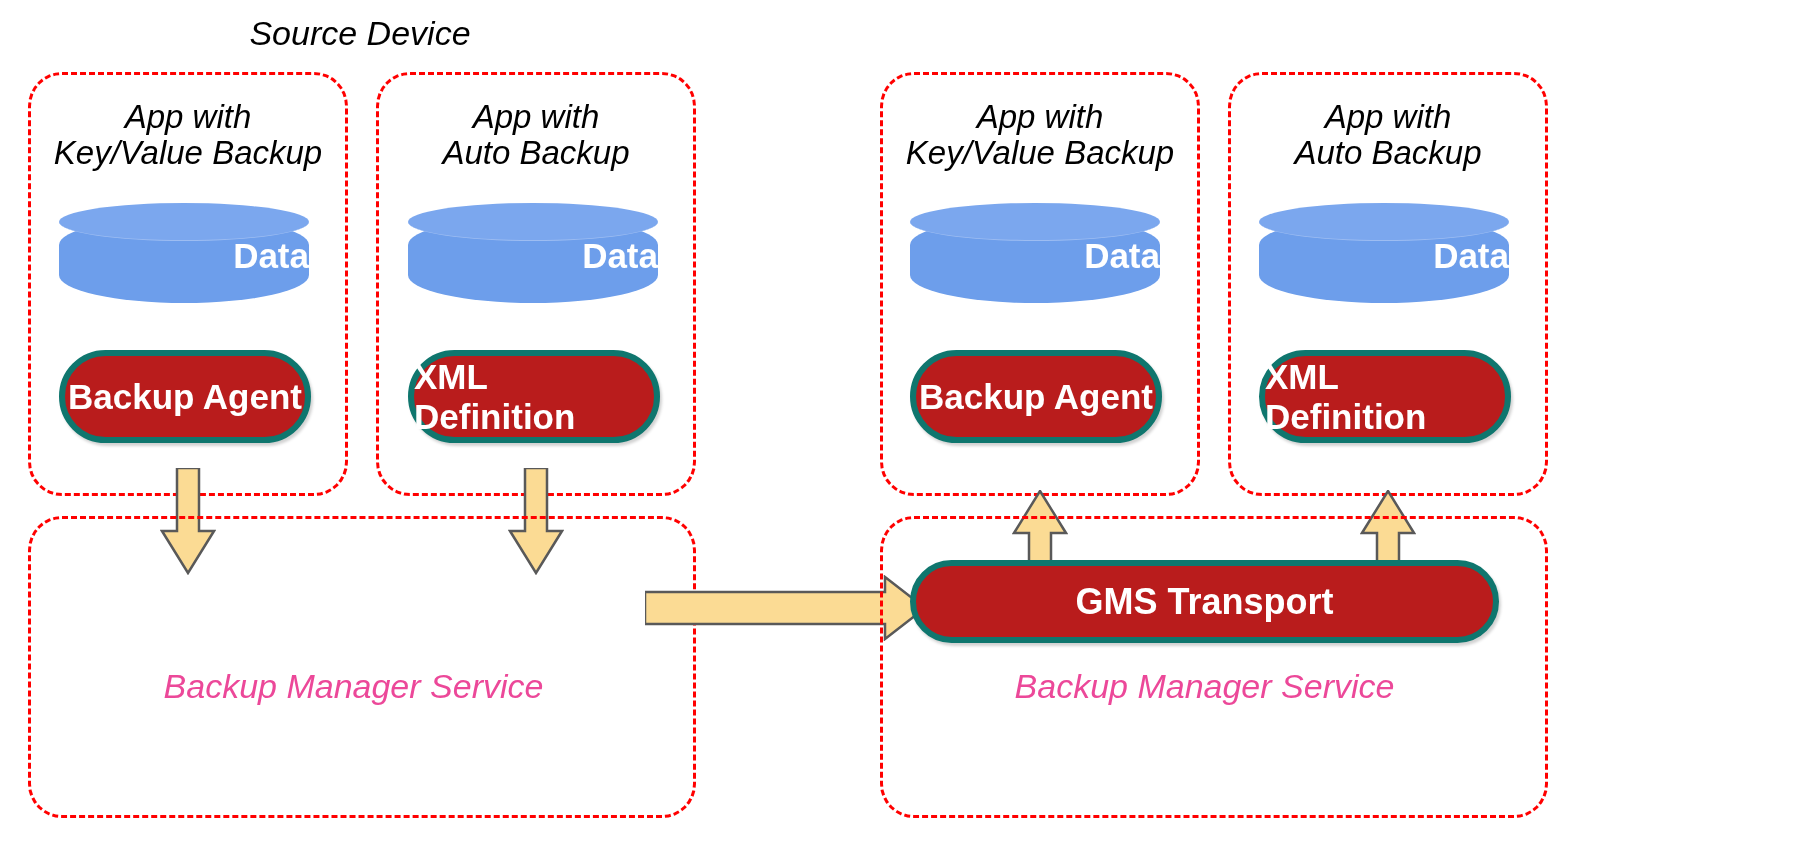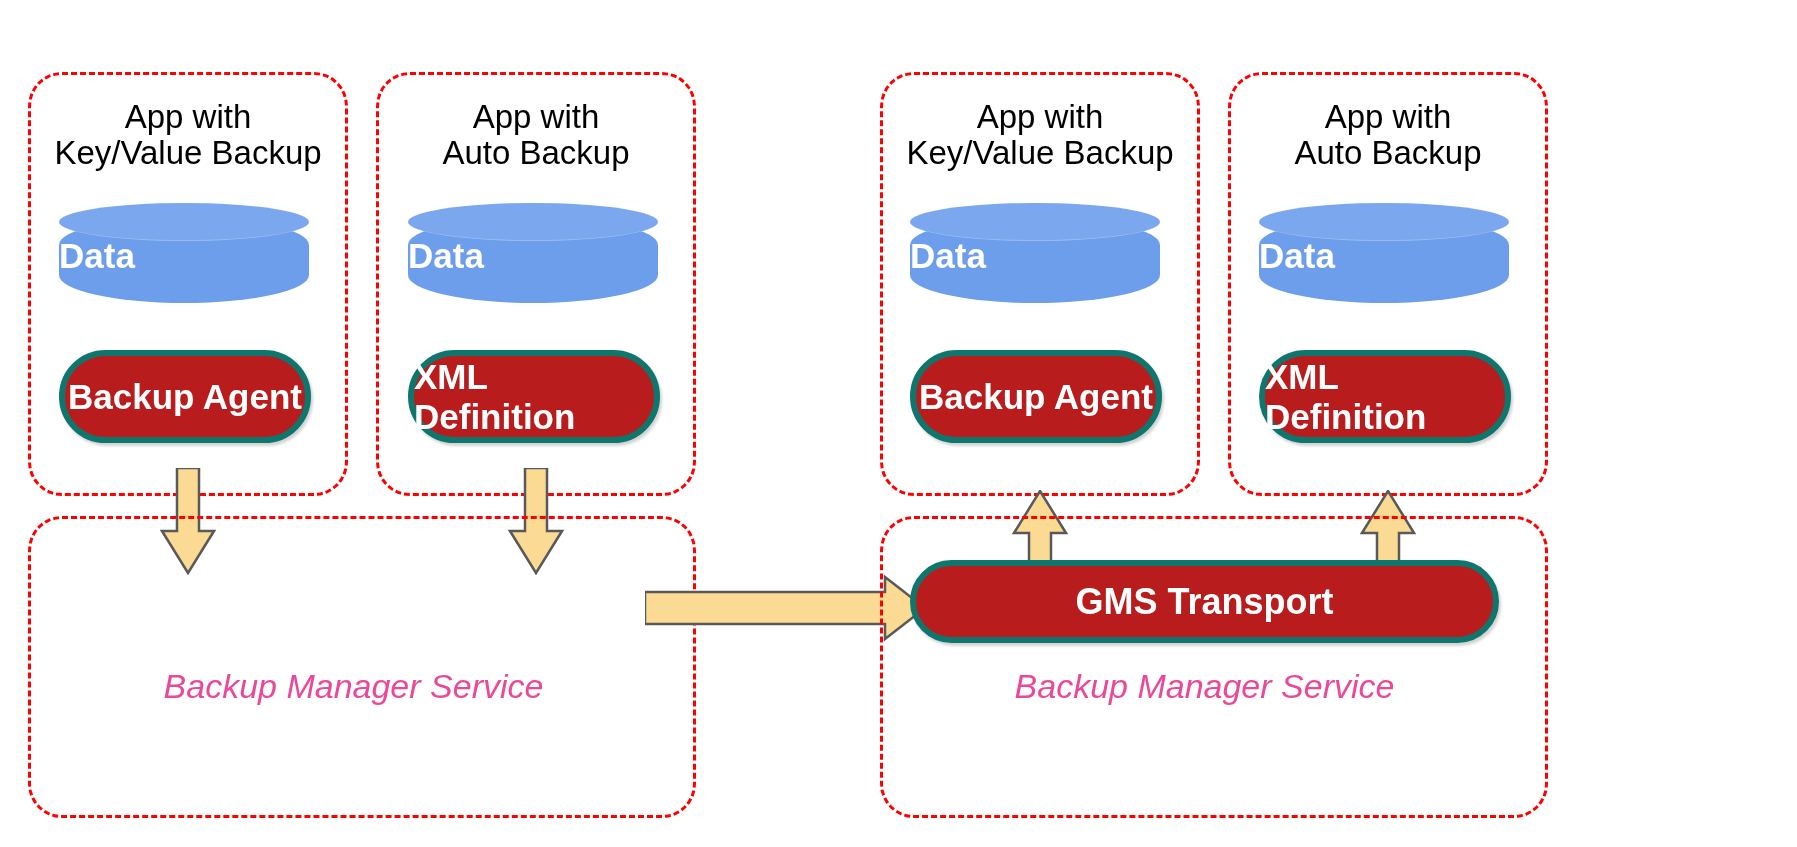--- a/index.html
+++ b/index.html
@@ -34,20 +34,21 @@
   }
   .app-panel {
     position: absolute;
     border: 3px dashed #ff0000;
     border-radius: 34px;
     box-sizing: border-box;
     background: transparent;
   }
   .app-label {
     position: absolute;
+    font-style: italic;
     font-size: 33px;
     line-height: 40px;
     color: #000000;
     text-align: center;
     width: 100%;
     left: 0;
   }
   .bms-label {
     position: absolute;
     font-style: italic;
@@ -80,21 +81,21 @@
     border-radius: 50%;
     border-bottom: 1px solid #9dbdf2;
     box-sizing: border-box;
   }
   .cyl-text {
     position: absolute;
     left: 0;
     right: 0;
     top: 50%;
     transform: translateY(-42%);
-    text-align: left;
+    text-align: right;
     color: #ffffff;
     font-weight: bold;
     font-size: 35px;
     z-index: 3;
   }
 
   
   .pill {
     position: absolute;
     background: #b91c1c;
@@ -118,20 +119,21 @@
   .arrow {
     position: absolute;
   }
   .arrow svg { display: block; }
 </style>
 </head>
 <body>
 
 <div id="canvas">
 
+  <div class="device-title" style="left:160px; top:14px; width:400px;">Source Device</div>
 
   <div class="app-panel" style="left:28px; top:72px; width:320px; height:424px;">
     <div class="app-label" style="top:22px;">App with</div>
     <div class="app-label" style="top:58px;">Key/Value Backup</div>
   </div>
 
   <div class="cylinder" style="left:59px; top:203px; width:250px; height:100px;">
     <div class="cyl-body"></div>
     <div class="cyl-top"></div>
     <div class="cyl-text">Data</div>

